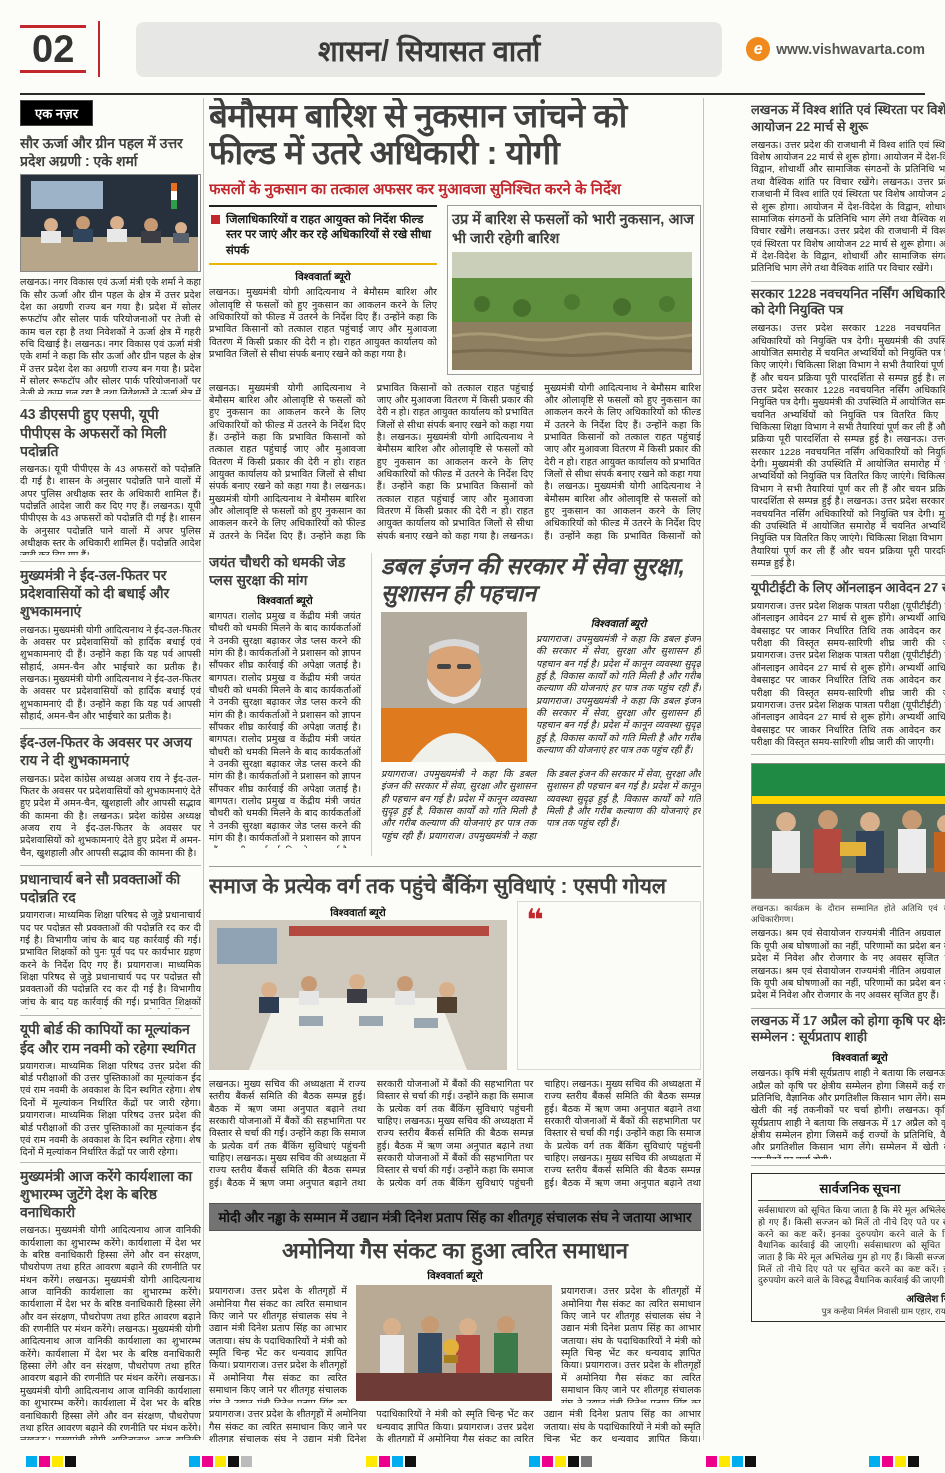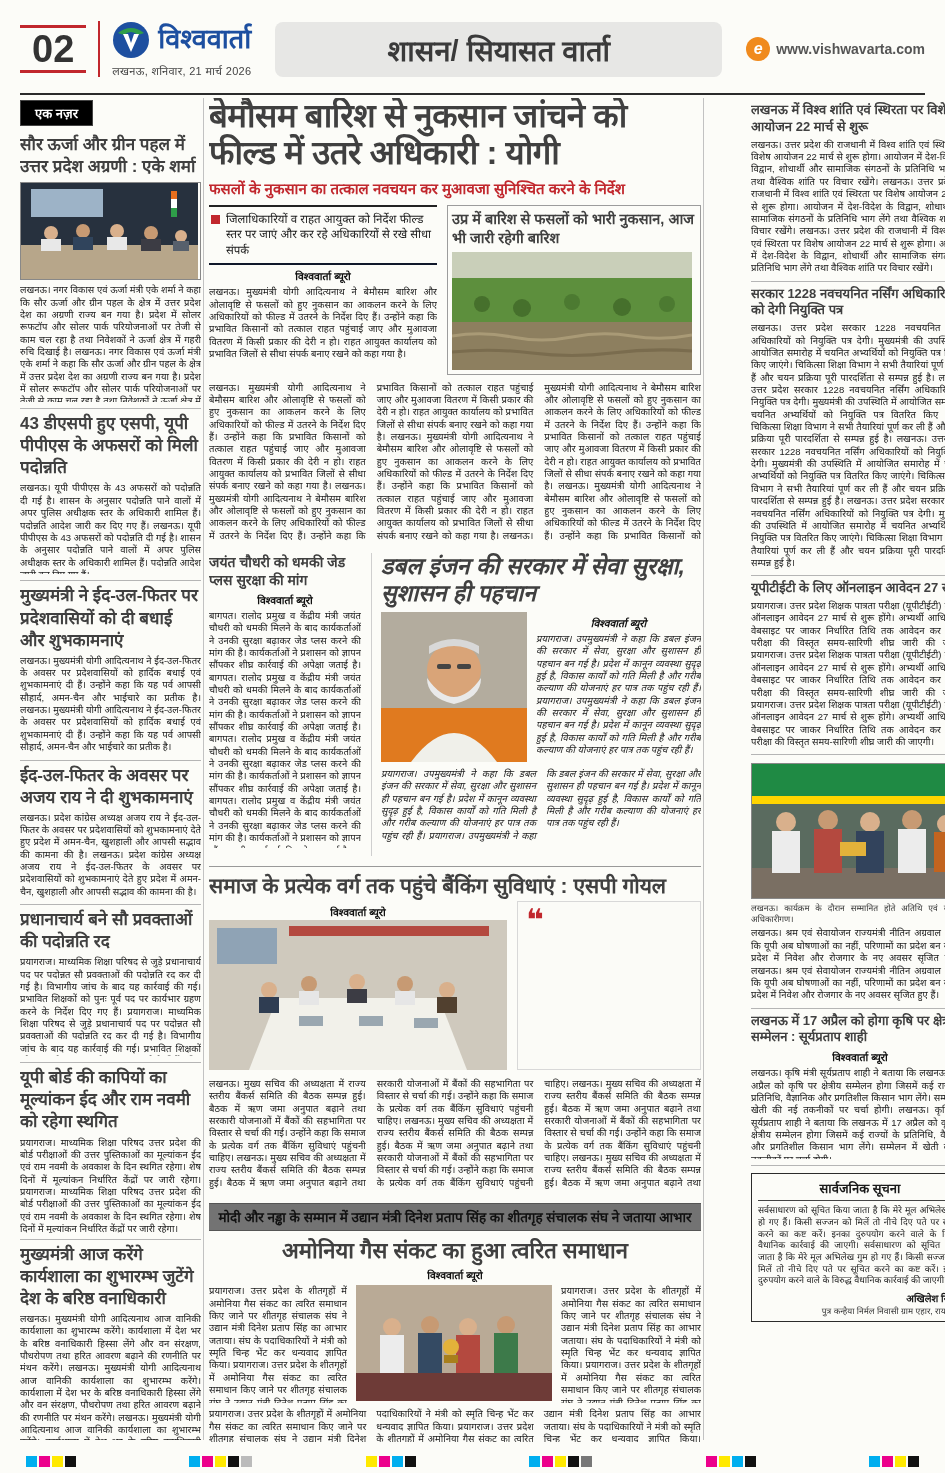--- a/index.html
+++ b/index.html
@@ -32,30 +32,30 @@
   
   .body-text{font-size:9.5px;line-height:1.3;text-align:justify;color:#222;overflow:hidden;margin:3px 0 0;}
   .byline{text-align:center;font-weight:bold;font-size:10.5px;margin:4px 0 1px;color:#111;}
   .headline{font-weight:bold;color:#404040;margin:0;}
   svg{display:block;}
 
   
   .eyebrow{display:inline-block;background:#000000;color:#fff;font-weight:bold;font-size:13px;
            padding:3px 14px;border:1px solid #444;margin-bottom:4px;}
   .left-art{border-bottom:1px solid #b5b5b5;padding:4px 0 6px;}
-  .left-head{font-size:17px;line-height:1.3;}
+  .left-head{font-size:14px;line-height:1.3;}
   .photo-frame{border:1px solid #888;margin:4px 0;}
 
   
   .lead-head{font-size:33px;line-height:1.12;letter-spacing:-.5px;}
   .lead-sub{color:#c1272d;font-size:15px;font-weight:bold;margin:6px 0 7px;}
   .lead-row{display:flex;gap:10px;}
   .lead-left{width:228px;flex:none;}
-  .highlight{border-top:2px solid #222;border-bottom:2px solid #0f172a;padding:5px 2px;
-             font-weight:normal;font-size:11.5px;line-height:1.35;display:flex;gap:6px;}
+  .highlight{border-top:2px solid #222;border-bottom:2px solid #eab308;padding:5px 2px;
+             font-weight:bold;font-size:11.5px;line-height:1.35;display:flex;gap:6px;}
   .sq-bullet{width:9px;height:9px;background:#c1272d;flex:none;margin-top:3px;}
   .lead-right{flex:1;border:1px solid #9c9c9c;padding:4px;}
   .side-head{font-size:14.5px;line-height:1.3;margin-bottom:4px;}
   .lead-cols{column-count:3;column-gap:11px;height:168px;margin-top:7px;}
 
   
   .row2{display:flex;gap:10px;margin-top:3px;}
   .jayant{width:152px;flex:none;}
   .jayant-head{font-size:14px;line-height:1.3;}
   .double{flex:1;border-left:1px solid #cfcfcf;padding-left:9px;font-style:italic;}
@@ -105,31 +105,20 @@
   .mk.g1{background:#bbb;} .mk.g2{background:#777;}
 </style>
 </head>
 <body>
 
 <div class="page">
 
   <div id="header">
     <div class="pgnum">02</div>
     <div class="mast-divider"></div>
-    <div class="mast-block">
-      <div class="mast-row">
-        <svg width="38" height="38" viewBox="0 0 38 38">
-          <circle cx="19" cy="19" r="18" fill="#1d4fa0"></circle>
-          <path d="M6 12 Q19 2 32 12 L26 14 Q19 8 12 14 Z" fill="#2e9e49"></path>
-          <path d="M11 13 L19 31 L27 13 L22 13 L19 22 L16 13 Z" fill="#fff"></path>
-        </svg>
-        <span class="mast-name">विश्ववार्ता</span>
-      </div>
-      <div class="mast-date">लखनऊ, शनिवार, 21 मार्च 2026</div>
-    </div>
     <div class="section-band">शासन/ सियासत वार्ता</div>
     <div class="web-block">
       <span class="e-icon">e</span>
       <span>www.vishwavarta.com</span>
     </div>
   </div>
   <div id="header-rule"></div>
   <div class="vline" id="vline1"></div>
   <div class="vline" id="vline2"></div>
 
@@ -189,21 +178,21 @@
     <div class="left-art" style="border-bottom:none">
       <h3 class="headline left-head">मुख्यमंत्री आज करेंगे कार्यशाला का शुभारम्भ जुटेंगे देश के बरिष्ठ वनाधिकारी</h3>
       <p class="body-text" style="max-height:250px">लखनऊ। मुख्यमंत्री योगी आदित्यनाथ आज वानिकी कार्यशाला का शुभारम्भ करेंगे। कार्यशाला में देश भर के बरिष्ठ वनाधिकारी हिस्सा लेंगे और वन संरक्षण, पौधरोपण तथा हरित आवरण बढ़ाने की रणनीति पर मंथन करेंगे। लखनऊ। मुख्यमंत्री योगी आदित्यनाथ आज वानिकी कार्यशाला का शुभारम्भ करेंगे। कार्यशाला में देश भर के बरिष्ठ वनाधिकारी हिस्सा लेंगे और वन संरक्षण, पौधरोपण तथा हरित आवरण बढ़ाने की रणनीति पर मंथन करेंगे। लखनऊ। मुख्यमंत्री योगी आदित्यनाथ आज वानिकी कार्यशाला का शुभारम्भ करेंगे। कार्यशाला में देश भर के बरिष्ठ वनाधिकारी हिस्सा लेंगे और वन संरक्षण, पौधरोपण तथा हरित आवरण बढ़ाने की रणनीति पर मंथन करेंगे। लखनऊ। मुख्यमंत्री योगी आदित्यनाथ आज वानिकी कार्यशाला का शुभारम्भ करेंगे। कार्यशाला में देश भर के बरिष्ठ वनाधिकारी हिस्सा लेंगे और वन संरक्षण, पौधरोपण तथा हरित आवरण बढ़ाने की रणनीति पर मंथन करेंगे। लखनऊ। मुख्यमंत्री योगी आदित्यनाथ आज वानिकी कार्यशाला का शुभारम्भ करेंगे। कार्यशाला में देश भर के बरिष्ठ वनाधिकारी हिस्सा लेंगे और वन संरक्षण, पौधरोपण तथा हरित आवरण बढ़ाने की रणनीति पर मंथन करेंगे।</p>
     </div>
   </div>
 
   <div id="centercol">
 
     <div>
       <h1 class="headline lead-head">बेमौसम बारिश से नुकसान जांचने को फील्ड में उतरे अधिकारी : योगी</h1>
-      <div class="lead-sub">फसलों के नुकसान का तत्काल नवचयन कर मुआवजा सुनिश्चित करने के निर्देश</div>
+      <div class="lead-sub">फसलों के नुकसान का तत्काल अफसर कर मुआवजा सुनिश्चित करने के निर्देश</div>
       <div class="lead-row">
         <div class="lead-left">
           <div class="highlight">
             <span class="sq-bullet"></span>
             <span>जिलाधिकारियों व राहत आयुक्त को निर्देश फील्ड स्तर पर जाएं और कर रहे अधिकारियों से रखे सीधा संपर्क</span>
           </div>
           <div class="byline">विश्ववार्ता ब्यूरो</div>
           <p class="body-text" style="max-height:74px">लखनऊ। मुख्यमंत्री योगी आदित्यनाथ ने बेमौसम बारिश और ओलावृष्टि से फसलों को हुए नुकसान का आकलन करने के लिए अधिकारियों को फील्ड में उतरने के निर्देश दिए हैं। उन्होंने कहा कि प्रभावित किसानों को तत्काल राहत पहुंचाई जाए और मुआवजा वितरण में किसी प्रकार की देरी न हो। राहत आयुक्त कार्यालय को प्रभावित जिलों से सीधा संपर्क बनाए रखने को कहा गया है।</p>
         </div>
         <div class="lead-right">

